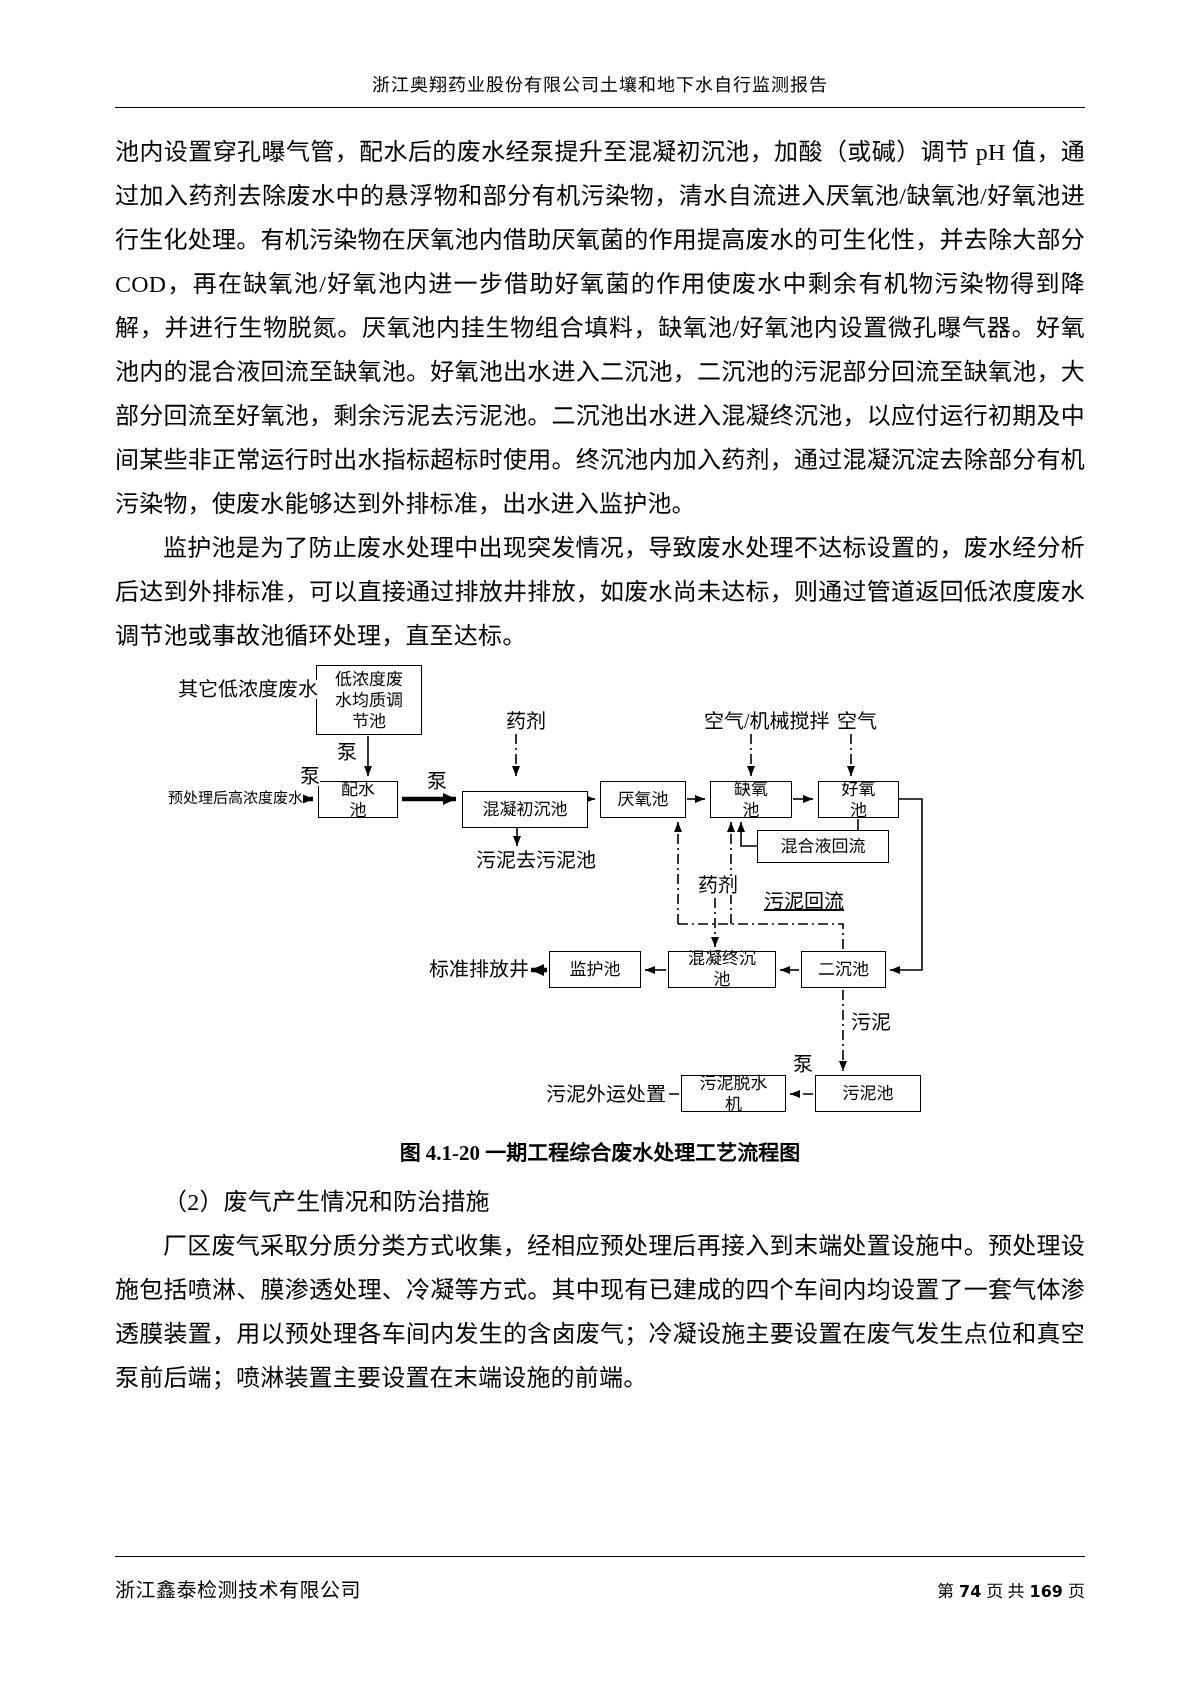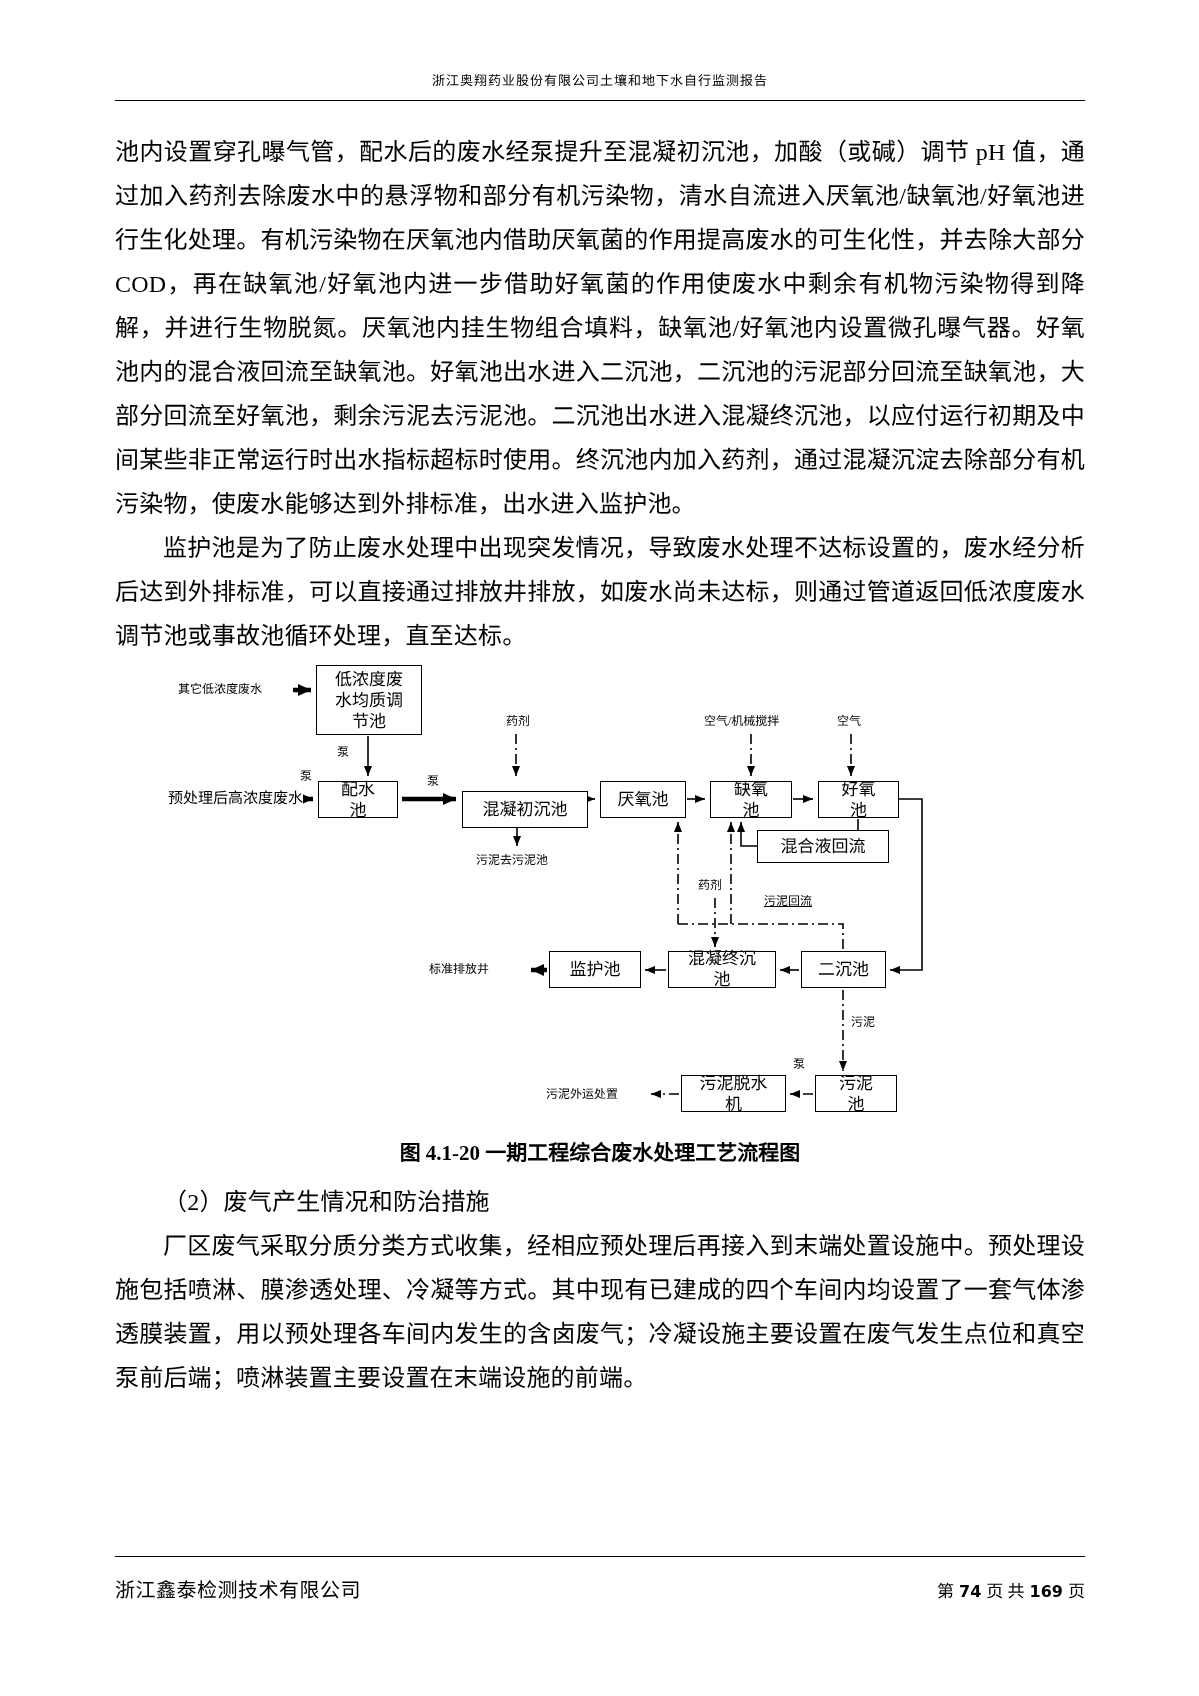--- a/index.html
+++ b/index.html
@@ -5,41 +5,41 @@
   * { margin:0; padding:0; box-sizing:border-box; }
   html, body { background:#e9e9e9; }
   .page {
     position:relative; width:1199px; height:1696px; margin:0 auto;
     background:#ffffff; color:#000;
     font-family:"Liberation Serif", serif;
     overflow:hidden;
   }
   .doc-header {
     position:absolute; left:115px; top:70px; width:970px;
-    text-align:center; font-size:13px; letter-spacing:1px;
+    text-align:center; font-size:18px; letter-spacing:1px;
     padding-bottom:11px; border-bottom:1px solid #000;
   }
   .doc-main { position:absolute; left:115px; top:130px; width:970px; }
   .para {
     font-size:24px; line-height:44px; letter-spacing:0.2px;
     text-align:justify; text-justify:inter-ideograph;
   }
   .para.indent { text-indent:2em; }
 
   
   .diagram { position:relative; width:950px; height:462px; margin:2px 0 0 35px; }
   .dsvg { position:absolute; left:0; top:0; z-index:1; }
   .dbox {
     position:absolute; z-index:2; border:1.5px solid #000; background:#fff;
     display:flex; align-items:center; justify-content:center; text-align:center;
     font-size:17px; line-height:21px; padding:1px 15px;
   }
   .dlabel {
     position:absolute; z-index:2; background:#fff; white-space:nowrap;
-    font-size:12px; line-height:19px;
+    font-size:20px; line-height:19px;
   }
   .dlabel.small { font-size:15px; }
 
   .figure-caption {
     text-align:center; font-weight:bold; font-size:21px;
     margin-top:16px; line-height:30px;
   }
   .section-heading { margin-top:12px; }
 
   .doc-footer {
@@ -118,21 +118,21 @@
       <div class="dbox" style="left:168px;top:121px;width:80px;height:37px;">配水池</div>
       <div class="dbox" style="left:312px;top:131px;width:126px;height:37px;">混凝初沉池</div>
       <div class="dbox" style="left:450px;top:121px;width:86px;height:37px;">厌氧池</div>
       <div class="dbox" style="left:560px;top:121px;width:82px;height:37px;">缺氧池</div>
       <div class="dbox" style="left:668px;top:121px;width:81px;height:37px;">好氧池</div>
       <div class="dbox" style="left:607px;top:170px;width:132px;height:33px;">混合液回流</div>
       <div class="dbox" style="left:399px;top:291px;width:92px;height:37px;">监护池</div>
       <div class="dbox" style="left:518px;top:291px;width:108px;height:37px;font-family:Liberation Mono, monospace;">混凝终沉池</div>
       <div class="dbox" style="left:651px;top:291px;width:85px;height:37px;">二沉池</div>
       <div class="dbox" style="left:531px;top:415px;width:105px;height:37px;">污泥脱水机</div>
-      <div class="dbox" style="left:665px;top:415px;width:82px;height:37px;">污泥池</div>
+      <div class="dbox" style="left:665px;top:415px;width:106px;height:37px;">污泥池</div>
 
       <div class="dlabel" style="left:28px;top:20px;">其它低浓度废水</div>
       <div class="dlabel small" style="left:18px;top:129px;">预处理后高浓度废水</div>
       <div class="dlabel" style="left:187px;top:83px;">泵</div>
       <div class="dlabel" style="left:150px;top:107px;">泵</div>
       <div class="dlabel" style="left:277px;top:112px;">泵</div>
       <div class="dlabel" style="left:356px;top:52px;">药剂</div>
       <div class="dlabel" style="left:554px;top:52px;">空气/机械搅拌</div>
       <div class="dlabel" style="left:687px;top:52px;">空气</div>
       <div class="dlabel" style="left:326px;top:191px;">污泥去污泥池</div>

